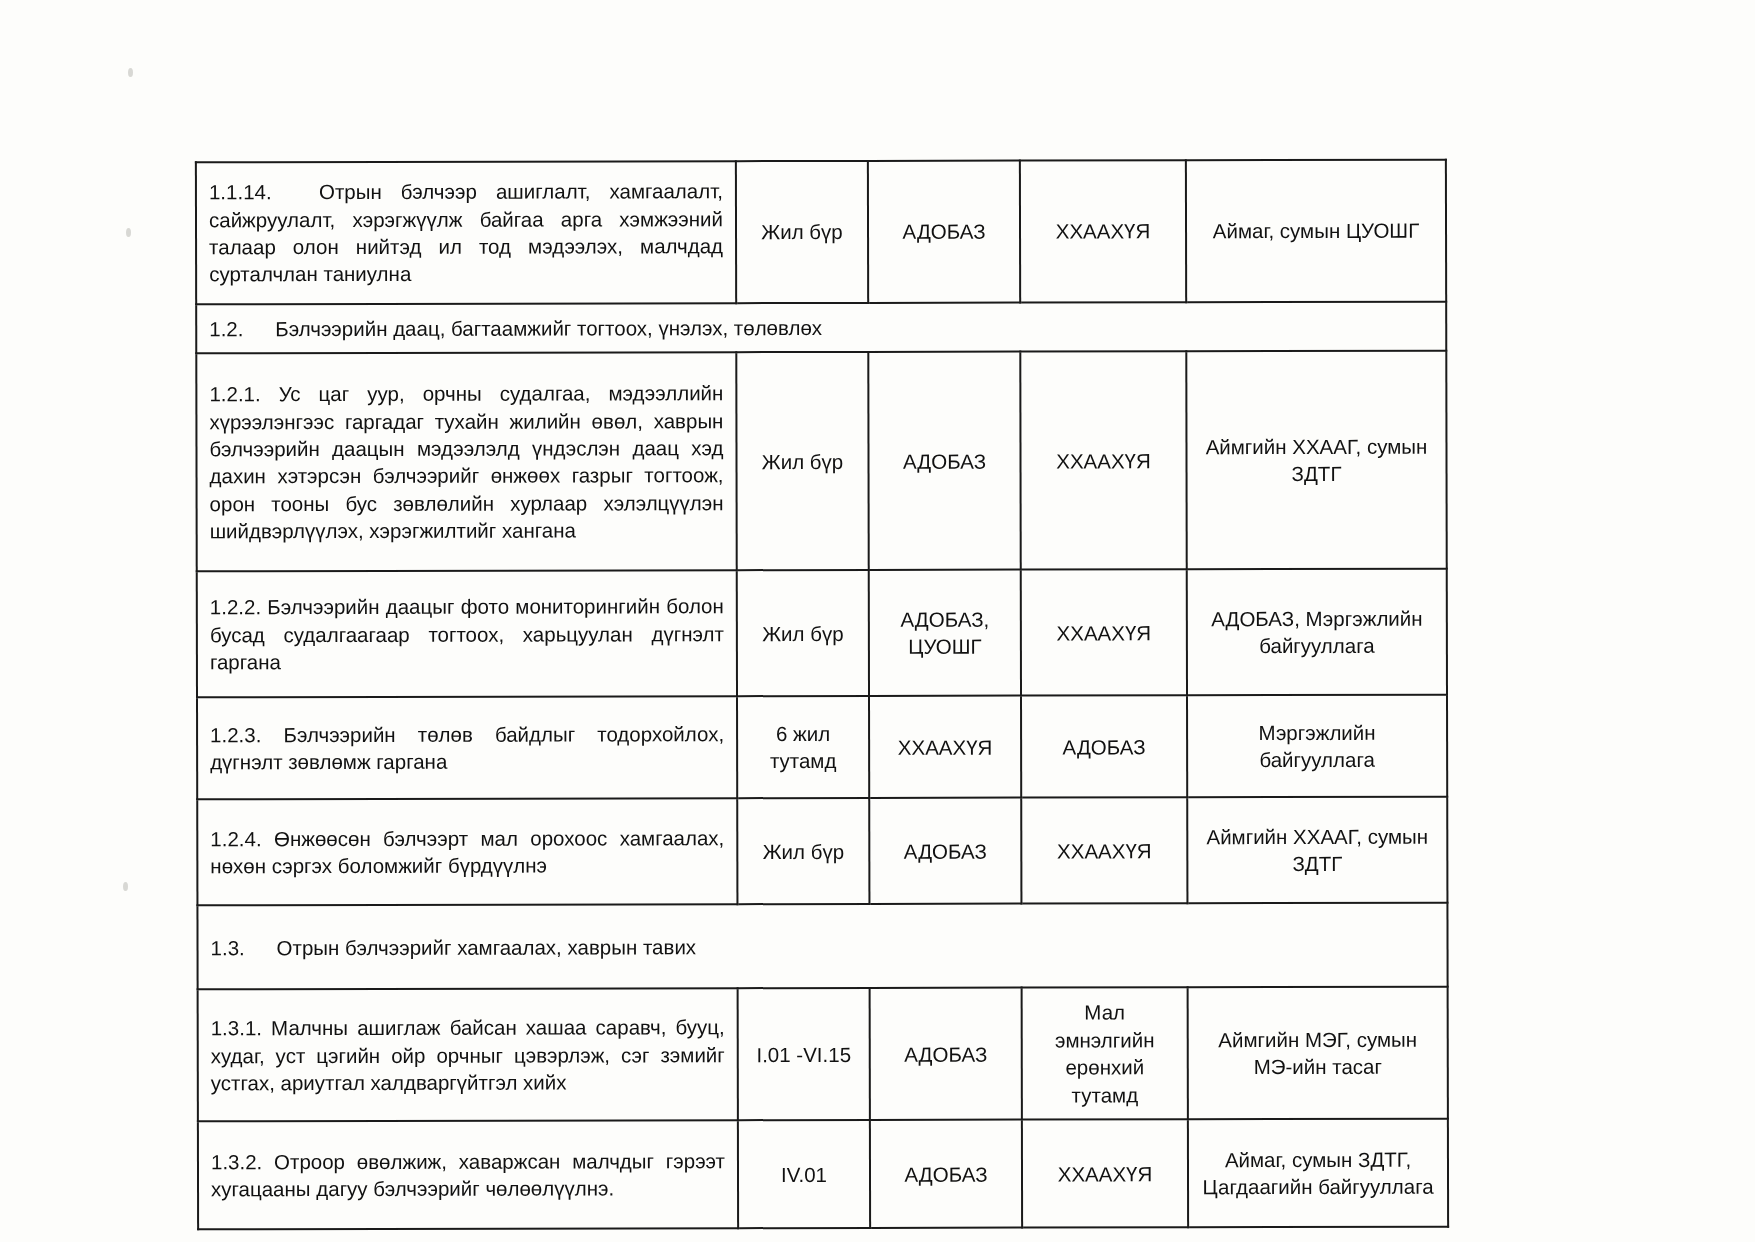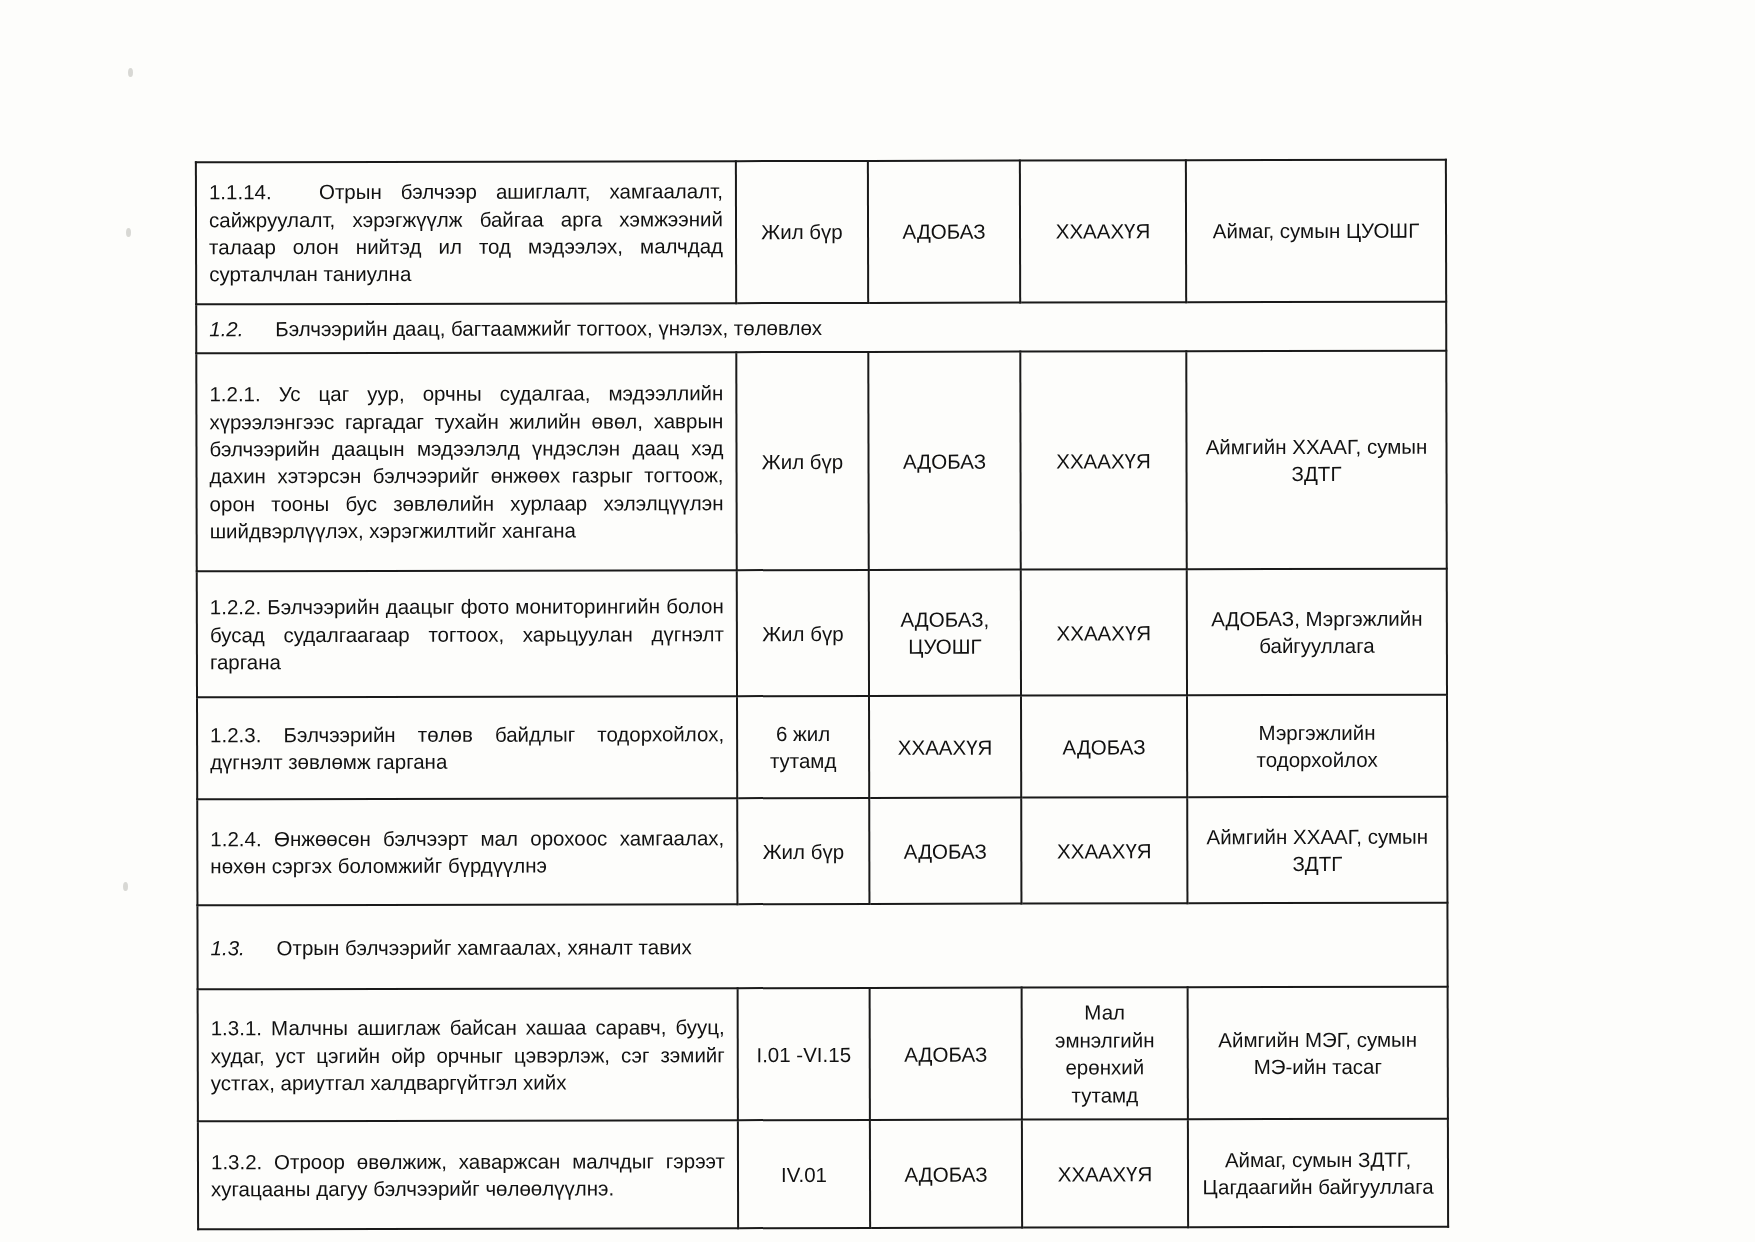--- a/index.html
+++ b/index.html
@@ -55,21 +55,20 @@
   td.ctr {
     text-align: center;
   }
   td.section {
     font-size: 20.5px;
     padding: 16px 12px 16px 12px;
   }
   .sec-num {
     display: inline-block;
     min-width: 66px;
-    font-style: italic;
   }
   .indent-num {
     display: inline-block;
     min-width: 110px;
   }
   
   col.c1 { width: 540px; }
   col.c2 { width: 132px; }
   col.c3 { width: 152px; }
   col.c4 { width: 166px; }
@@ -119,33 +118,33 @@
           <td class="ctr">АДОБАЗ, ЦУОШГ</td>
           <td class="ctr">ХХААХҮЯ</td>
           <td class="ctr">АДОБАЗ, Мэргэжлийн байгууллага</td>
         </tr>
 
         <tr>
           <td class="desc" style="height:80px;">1.2.3. Бэлчээрийн төлөв байдлыг тодорхойлох, дүгнэлт зөвлөмж гаргана</td>
           <td class="ctr">6 жил тутамд</td>
           <td class="ctr">ХХААХҮЯ</td>
           <td class="ctr">АДОБАЗ</td>
-          <td class="ctr">Мэргэжлийн тодорхойлох</td>
+          <td class="ctr">Мэргэжлийн байгууллага</td>
         </tr>
 
         <tr>
           <td class="desc" style="height:84px;">1.2.4. Өнжөөсөн бэлчээрт мал орохоос хамгаалах, нөхөн сэргэх боломжийг бүрдүүлнэ</td>
           <td class="ctr">Жил бүр</td>
           <td class="ctr">АДОБАЗ</td>
           <td class="ctr">ХХААХҮЯ</td>
           <td class="ctr">Аймгийн ХХААГ, сумын ЗДТГ</td>
         </tr>
 
         <tr>
-          <td class="section" colspan="5" style="height:62px;"><span class="sec-num">1.3.</span><span>Отрын бэлчээрийг хамгаалах, хяналт тавих</span></td>
+          <td class="section" colspan="5" style="height:62px;"><span class="sec-num">1.3.</span><span>Отрын бэлчээрийг хамгаалах, хаврын тавих</span></td>
         </tr>
 
         <tr>
           <td class="desc" style="height:96px;">1.3.1. Малчны ашиглаж байсан хашаа саравч, бууц, худаг, уст цэгийн ойр орчныг цэвэрлэж, сэг зэмийг устгах, ариутгал халдваргүйтгэл хийх</td>
           <td class="ctr">I.01 -VI.15</td>
           <td class="ctr">АДОБАЗ</td>
           <td class="ctr">Мал эмнэлгийн ерөнхий тутамд</td>
           <td class="ctr">Аймгийн МЭГ, сумын МЭ-ийн тасаг</td>
         </tr>
 

